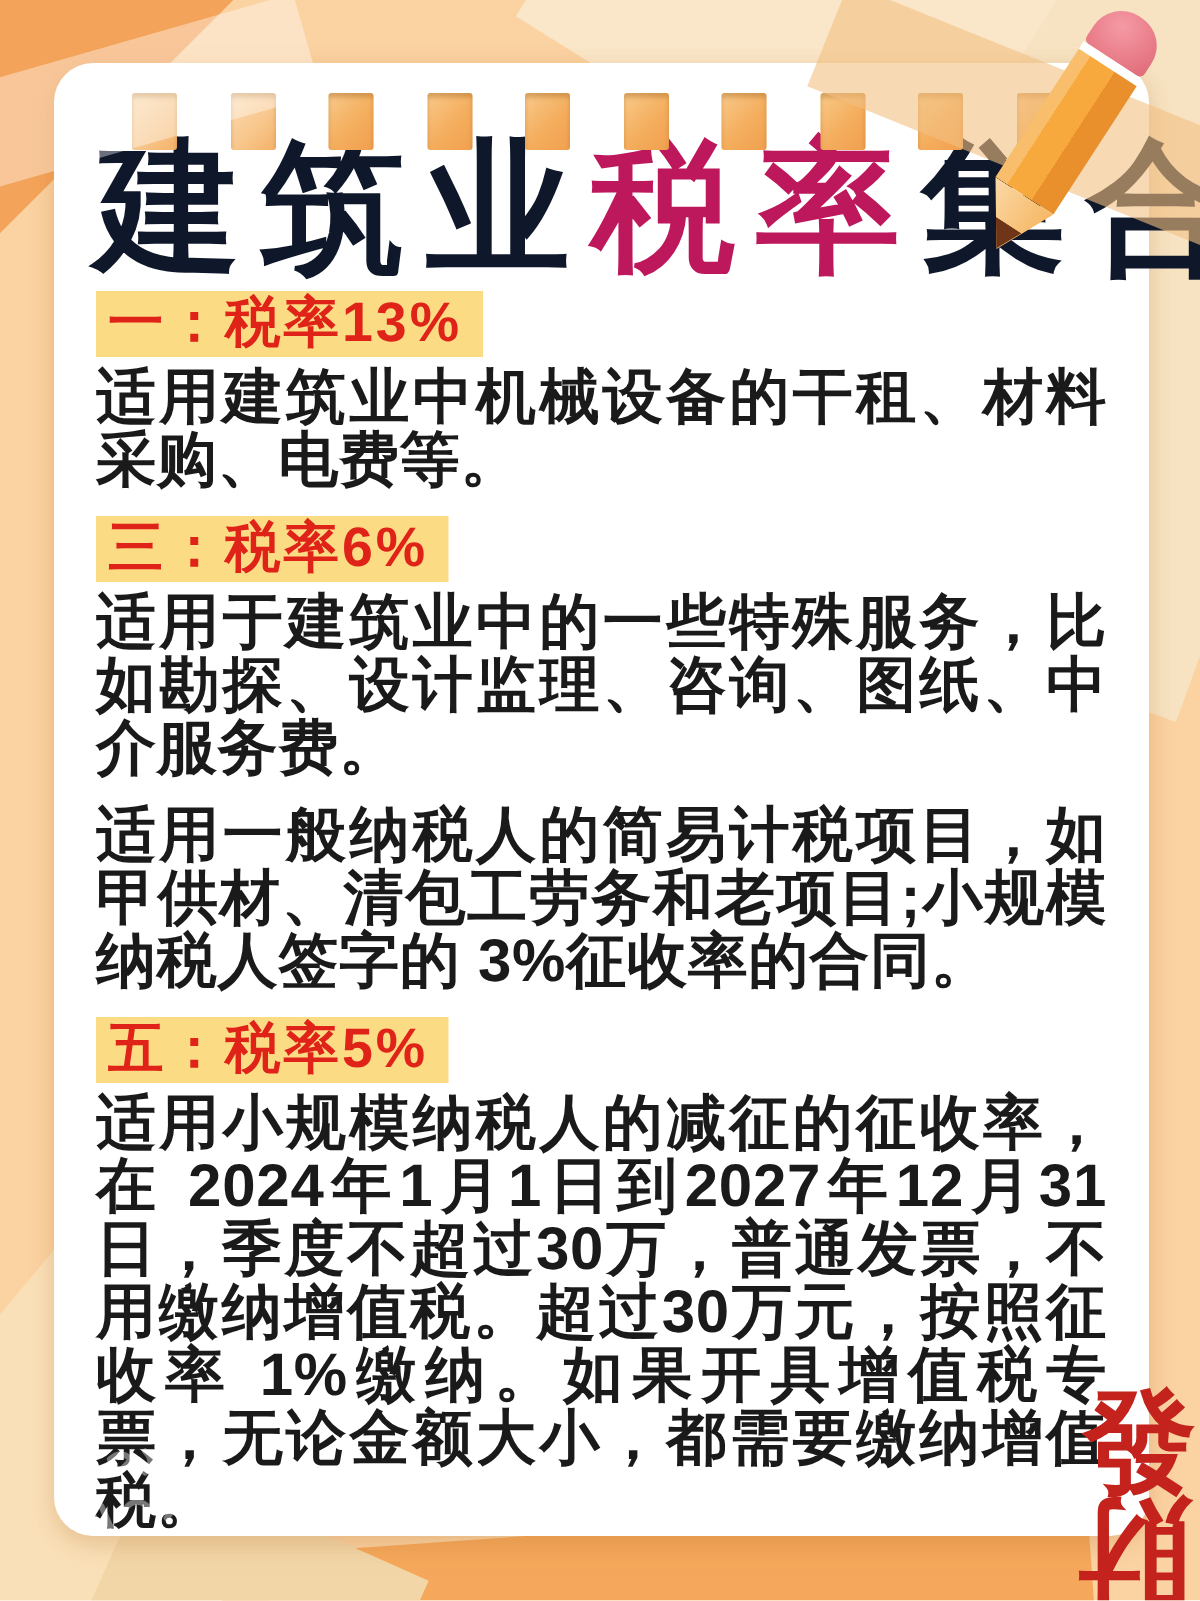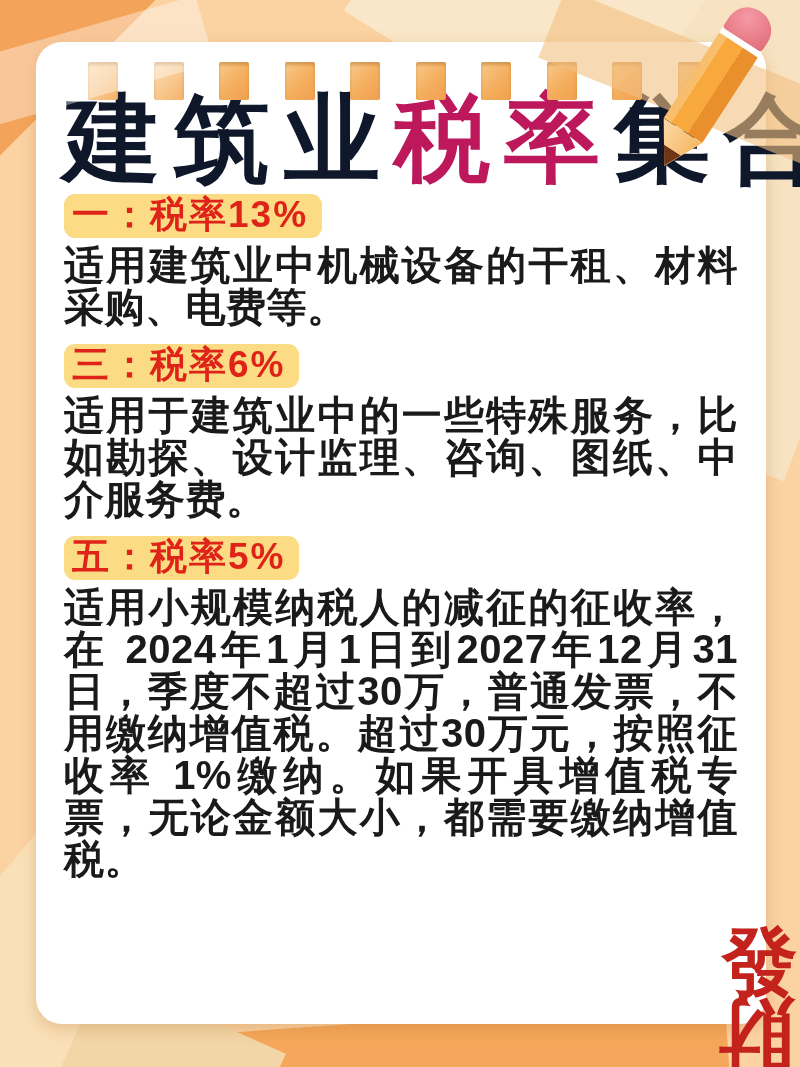--- a/index.html
+++ b/index.html
@@ -33,21 +33,21 @@
   
   .title{margin:0;padding-top:50px;font-size:96px;line-height:0.98;font-weight:900;
          letter-spacing:14px;white-space:nowrap;color:#111;}
   .t-red{color:#be185d;}
   .t-black{color:#0f172a;}
 
   
   .sec{margin-top:16px;}
   .sec.first{margin-top:8px;}
   .hl{display:inline-block;background:#FBDC84;color:#E02318;font-size:37px;font-weight:800;
-      line-height:40px;padding:1px 14px 3px 8px;letter-spacing:2px;border-radius:11px;}
+      line-height:40px;padding:1px 14px 3px 8px;letter-spacing:2px;}
   .body{margin:6px 0 0 0;font-size:40px;line-height:42px;font-weight:700;color:#1A1A1A;
         letter-spacing:0.5px;text-align:justify;}
 
   
   .pencil-wrap{position:absolute;left:652px;top:-6px;width:130px;height:210px;z-index:30;}
   .pencil{position:absolute;left:40px;top:4px;width:46px;height:198px;transform:rotate(33deg);transform-origin:50% 42%;}
   .p-eraser{height:34px;background:radial-gradient(circle at 35% 35%,#F59AA5,#E06A77);border-radius:22px 22px 4px 4px;}
   .p-ferrule{height:6px;background:#FFFFFF;}
   .p-body{height:102px;background:linear-gradient(90deg,#F8BE6B 0%,#F8BE6B 20%,#F7A93E 20%,#F7A93E 62%,#E98F2B 62%,#E98F2B 100%);}
   .p-wood{height:40px;background:linear-gradient(90deg,#FBD9A8,#F6B763);clip-path:polygon(0 0,100% 0,58% 100%);position:relative;}
@@ -97,20 +97,21 @@
 
     <section class="sec">
     </section>
 
     <section class="sec">
       <div class="hl"><span>三：税率6%</span></div>
       <p class="body">适用于建筑业中的一些特殊服务，比如勘探、设计监理、咨询、图纸、中介服务费。</p>
     </section>
 
     <section class="sec">
+      <p class="body">适用一般纳税人的简易计税项目，如甲供材、清包工劳务和老项目;小规模纳税人签字的 3%征收率的合同。</p>
     </section>
 
     <section class="sec">
       <div class="hl"><span>五：税率5%</span></div>
       <p class="body">适用小规模纳税人的减征的征收率，在 2024年1月1日到2027年12月31日，季度不超过30万，普通发票，不用缴纳增值税。超过30万元，按照征收率 1%缴纳。如果开具增值税专票，无论金额大小，都需要缴纳增值税。</p>
     </section>
   </div>
 
   <div class="shape tape-tl"></div>
   <div class="shape tape-tr"></div>

